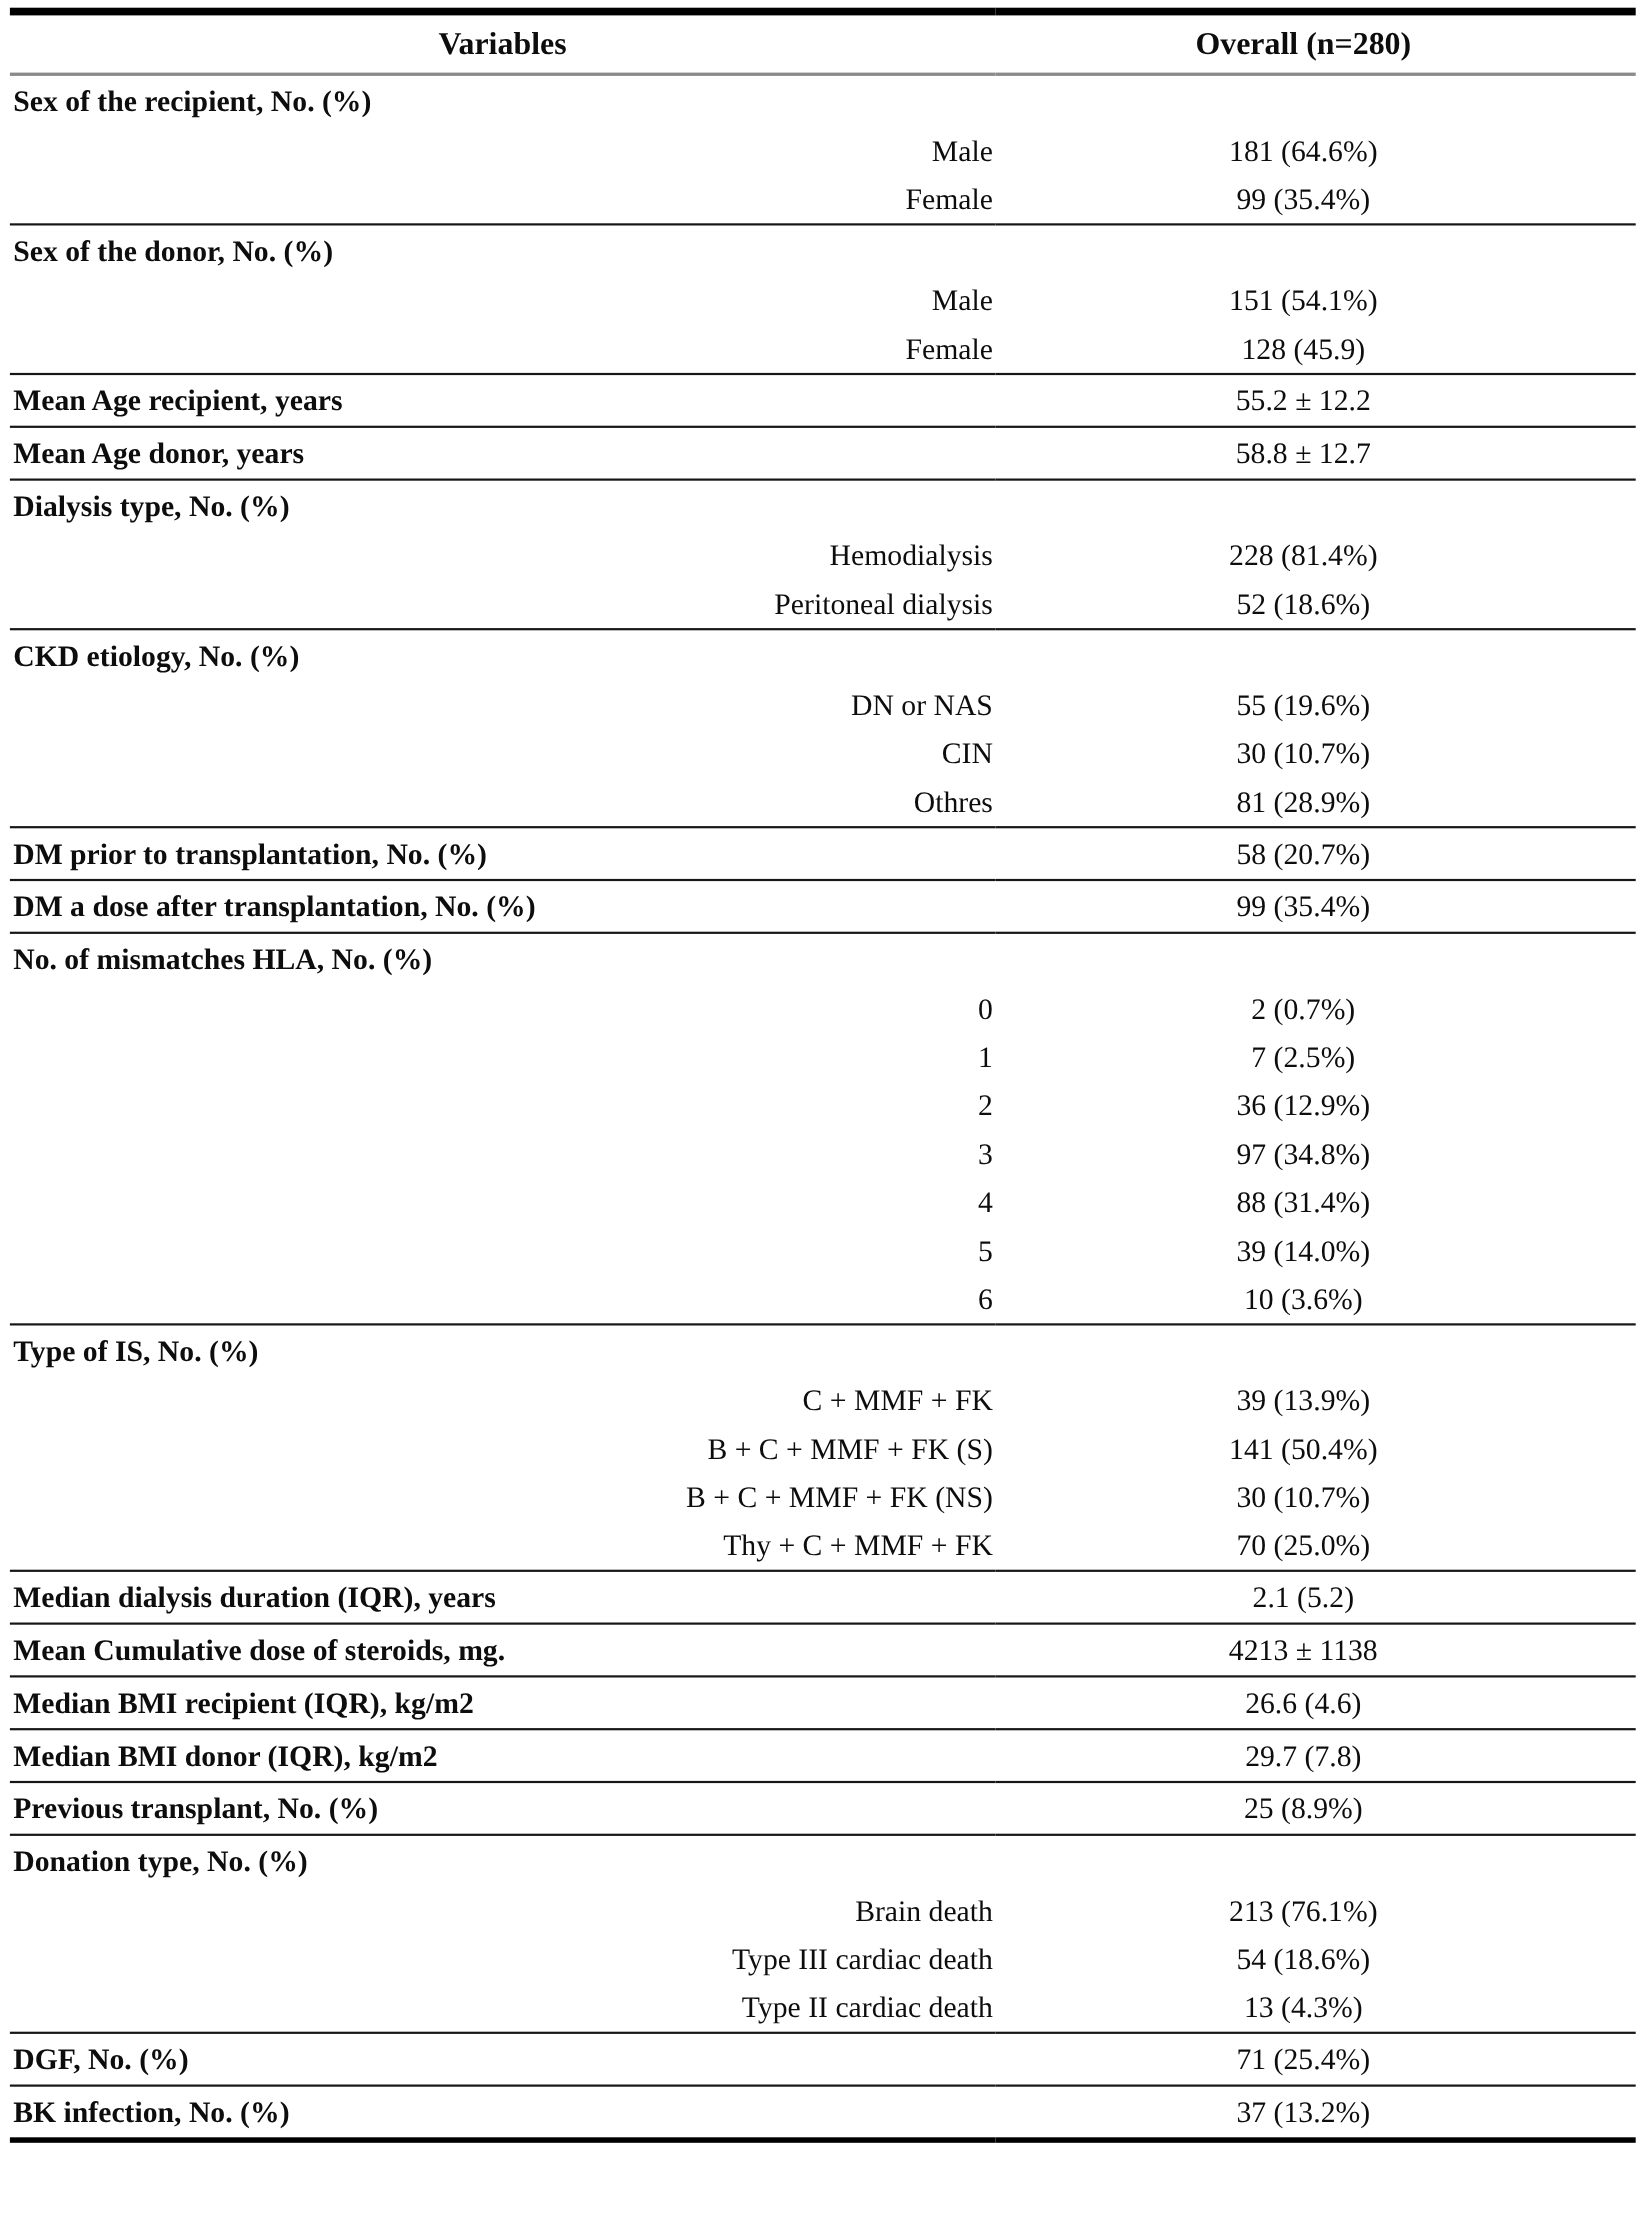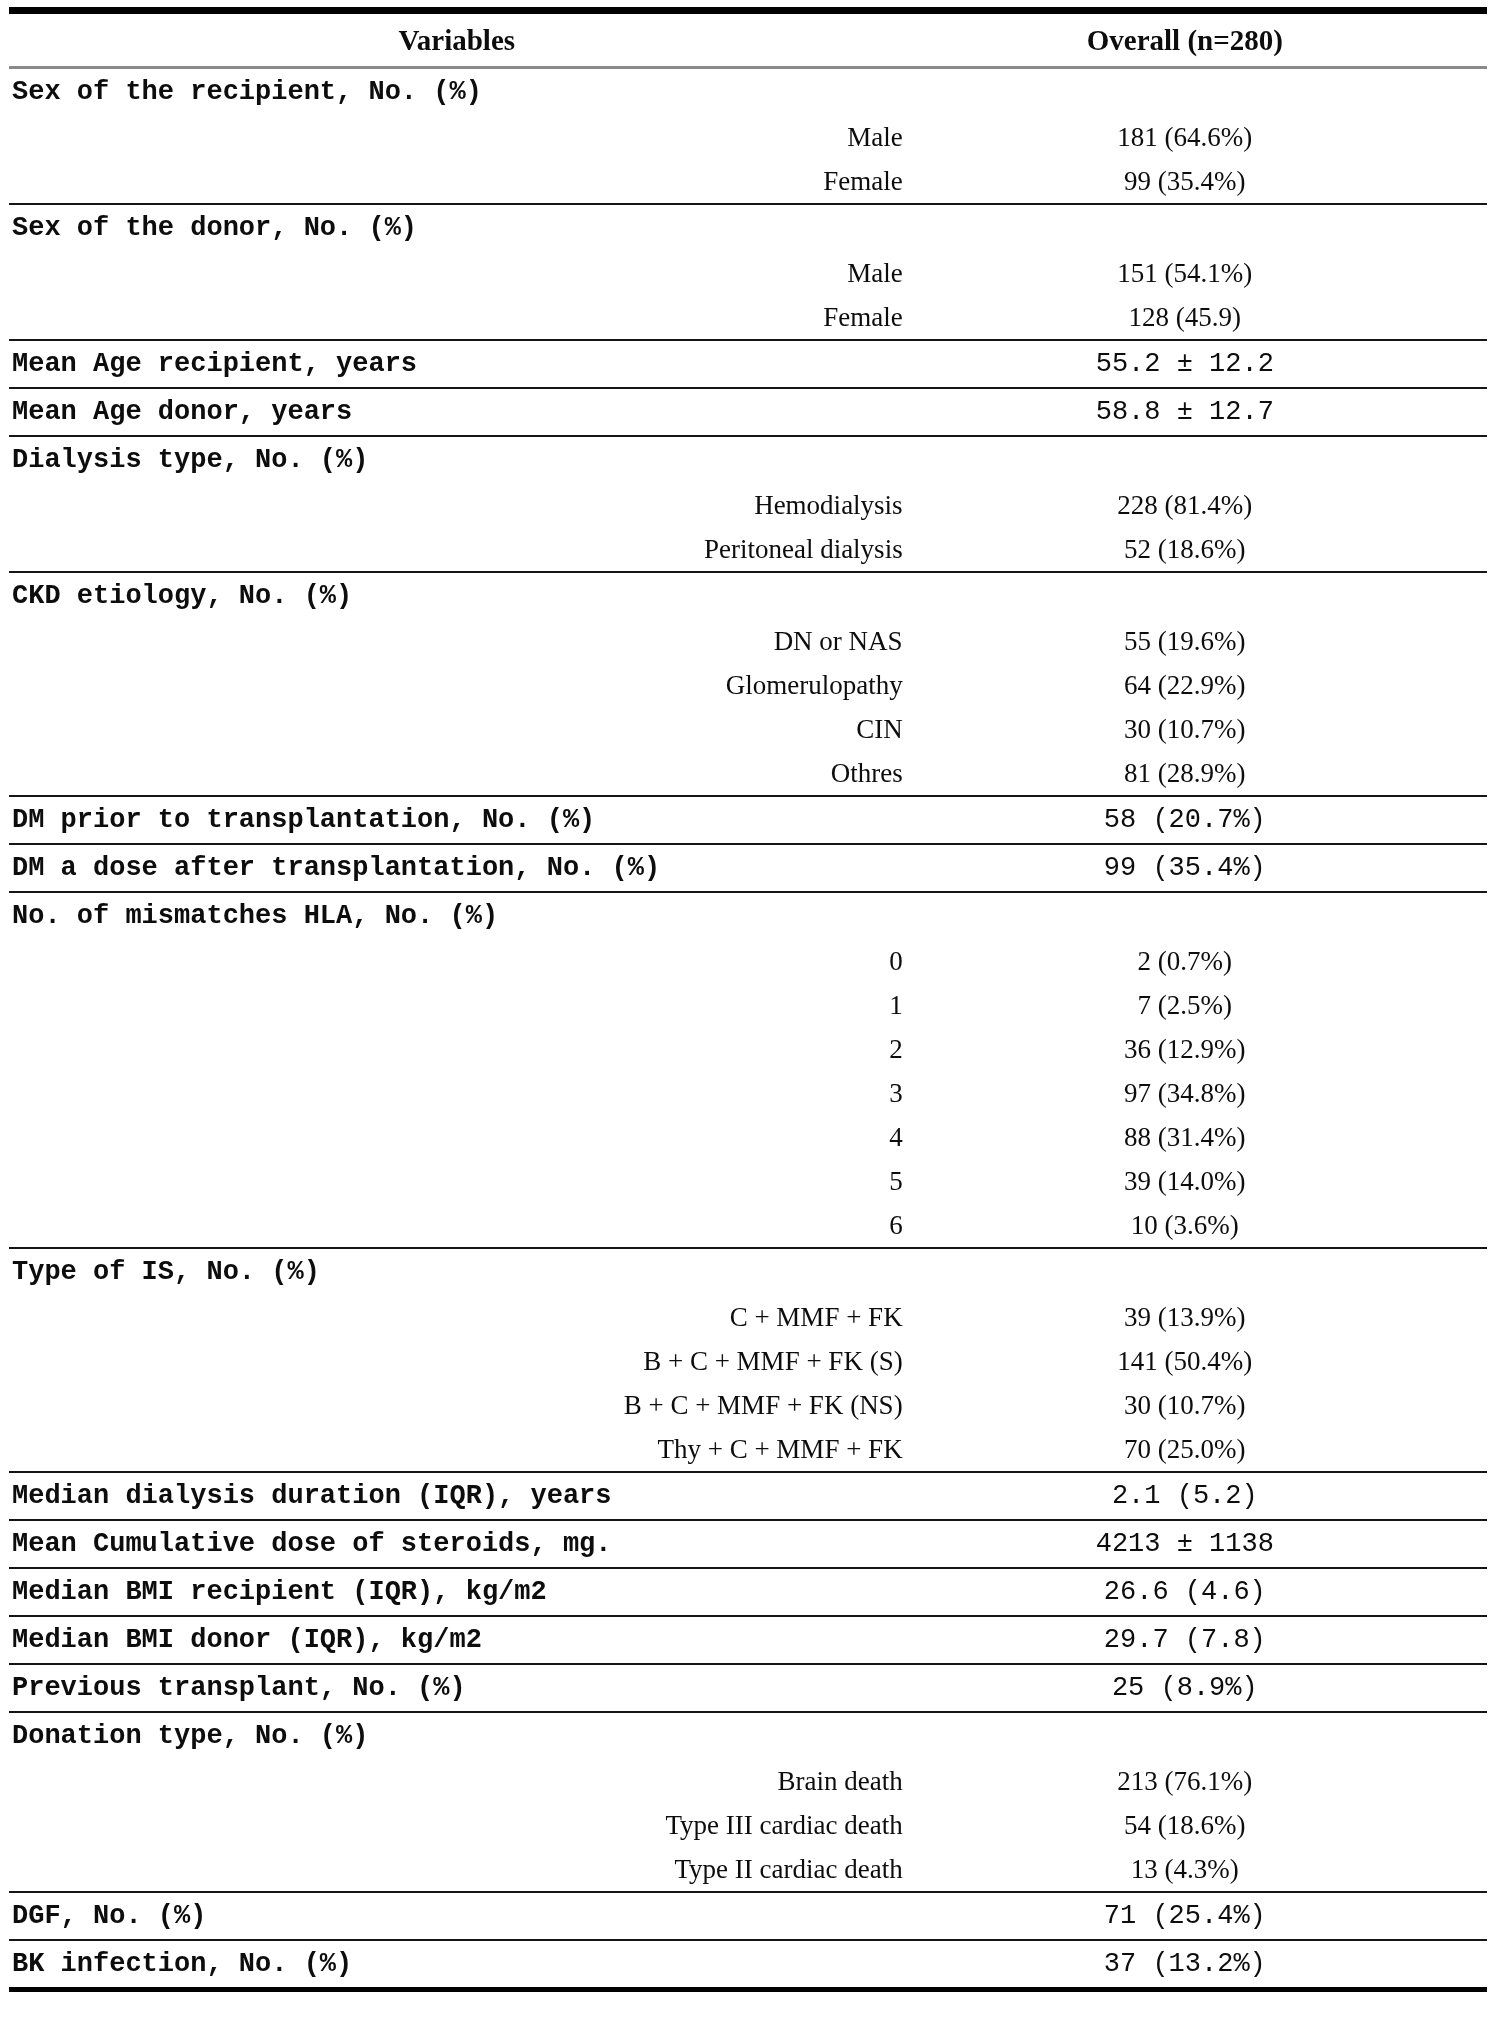--- a/index.html
+++ b/index.html
@@ -43,21 +43,21 @@
     border-bottom: none;
   }
   td {
     height: 44px;
     font-size: 27px;
     vertical-align: middle;
     padding: 0;
     white-space: nowrap;
     overflow: hidden;
   }
-  tr.group-row td, tr.single-row td { height: 46px; font-family: Liberation Mono, monospace; }
+  tr.group-row td, tr.single-row td { height: 46px; }
   td.label-group {
     font-weight: bold;
     text-align: left;
     padding-left: 3px;
   }
   td.label-sub {
     font-weight: normal;
     text-align: right;
     padding-right: 2px;
   }
@@ -136,24 +136,20 @@
       <tbody class="section">
         <tr class="group-row">
           <td class="label-group">CKD etiology, No. (%)</td>
           <td class="value"></td>
         </tr>
         <tr class="item-row">
           <td class="label-sub">DN or NAS</td>
           <td class="value">55 (19.6%)</td>
         </tr>
         <tr class="item-row">
-          <td class="label-sub">Glomerulopathy</td>
-          <td class="value">64 (22.9%)</td>
-        </tr>
-        <tr class="item-row">
           <td class="label-sub">CIN</td>
           <td class="value">30 (10.7%)</td>
         </tr>
         <tr class="item-row">
           <td class="label-sub">Othres</td>
           <td class="value">81 (28.9%)</td>
         </tr>
       </tbody>
       <tbody class="section">
         <tr class="single-row">

